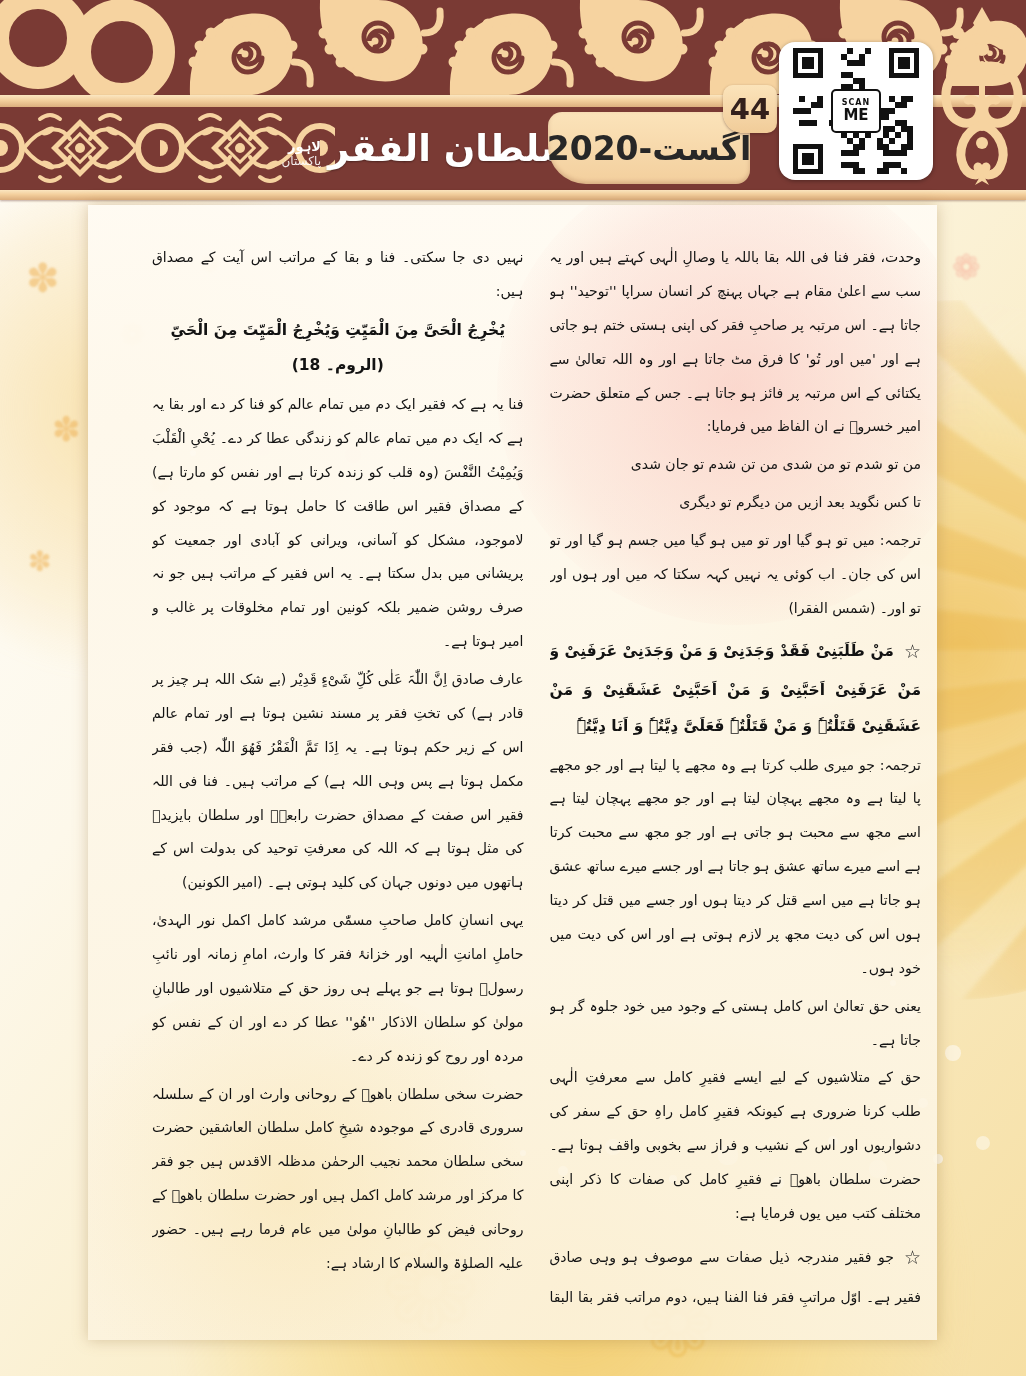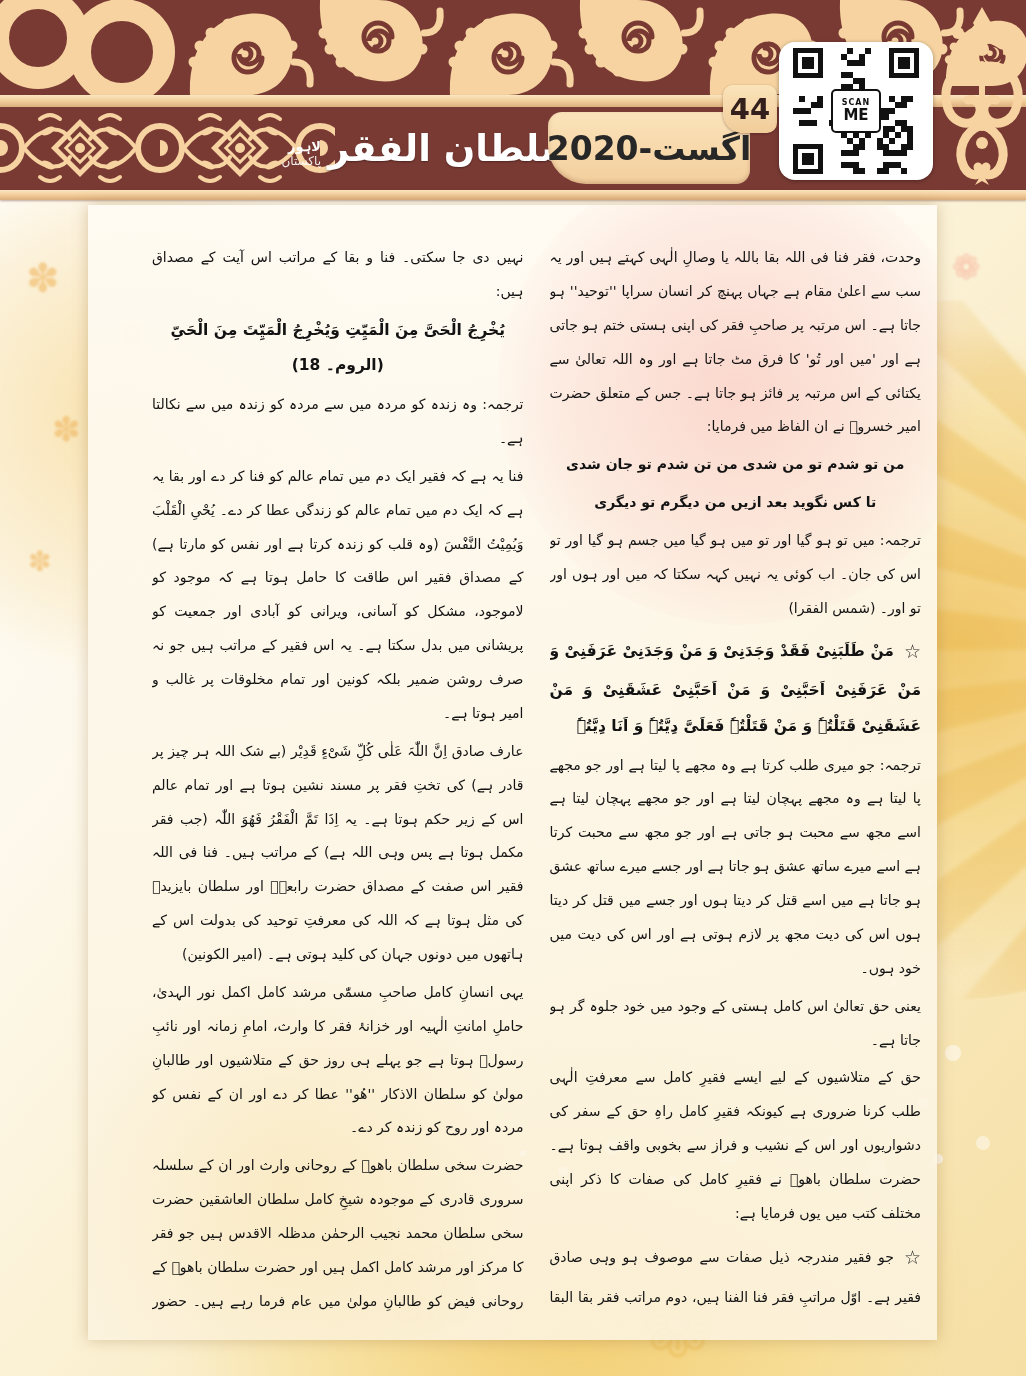--- a/index.html
+++ b/index.html
@@ -68,21 +68,21 @@
   .panel-tint-pink{position:absolute;right:-40px;top:-50px;width:480px;height:470px;border-radius:50%;
     background:radial-gradient(circle, rgba(248,190,180,.55) 0%, rgba(248,190,180,.22) 55%, rgba(248,190,180,0) 75%);pointer-events:none;}
   .panel-tint-warm{position:absolute;left:-60px;bottom:-60px;width:520px;height:420px;border-radius:50%;
     background:radial-gradient(circle, rgba(247,222,160,.4) 0%, rgba(247,222,160,0) 70%);pointer-events:none;}
 
   .columns{position:absolute;left:0;top:0;width:100%;height:100%;box-sizing:border-box;
     padding:24px 16px 20px 64px;display:flex;direction:rtl;gap:26px;}
   .col{flex:1;direction:rtl;text-align:justify;color:#131313;font-size:14px;line-height:2.42;overflow:hidden;margin-top:12px;}
   .col p{margin:0 0 4px 0;}
   .para{}
-  .verse{text-align:center;font-weight:700;}
+  .verse{font-weight:400;}
   .arabic{font-weight:bold;font-size:15.5px;line-height:2.3;}
   .center{text-align:center;}
   .star{display:inline-block;font-size:19px;vertical-align:-2px;margin-left:10px;color:#222;font-weight:normal;}
 </style>
 </head>
 <body>
 
 <div class="page">
 
   <div class="bg bg-topleft"></div>
@@ -668,21 +668,20 @@
         <p class="para arabic"><span class="star">☆</span><span>مَنْ طَلَبَنِیْ فَقَدْ وَجَدَنِیْ وَ مَنْ وَجَدَنِیْ عَرَفَنِیْ وَ مَنْ عَرَفَنِیْ اَحَبَّنِیْ وَ مَنْ اَحَبَّنِیْ عَشَقَنِیْ وَ مَنْ عَشَقَنِیْ قَتَلْتُہٗ وَ مَنْ قَتَلْتُہٗ فَعَلَیَّ دِیَّتُہٗ وَ اَنَا دِیَّتُہٗ</span></p>
         <p class="para">ترجمہ: جو میری طلب کرتا ہے وہ مجھے پا لیتا ہے اور جو مجھے پا لیتا ہے وہ مجھے پہچان لیتا ہے اور جو مجھے پہچان لیتا ہے اسے مجھ سے محبت ہو جاتی ہے اور جو مجھ سے محبت کرتا ہے اسے میرے ساتھ عشق ہو جاتا ہے اور جسے میرے ساتھ عشق ہو جاتا ہے میں اسے قتل کر دیتا ہوں اور جسے میں قتل کر دیتا ہوں اس کی دیت مجھ پر لازم ہوتی ہے اور اس کی دیت میں خود ہوں۔</p>
         <p class="para">یعنی حق تعالیٰ اس کامل ہستی کے وجود میں خود جلوہ گر ہو جاتا ہے۔</p>
         <p class="para">حق کے متلاشیوں کے لیے ایسے فقیرِ کامل سے معرفتِ الٰہی طلب کرنا ضروری ہے کیونکہ فقیرِ کامل راہِ حق کے سفر کی دشواریوں اور اس کے نشیب و فراز سے بخوبی واقف ہوتا ہے۔ حضرت سلطان باھوؒ نے فقیرِ کامل کی صفات کا ذکر اپنی مختلف کتب میں یوں فرمایا ہے:</p>
         <p class="para"><span class="star">☆</span><span>جو فقیر مندرجہ ذیل صفات سے موصوف ہو وہی صادق فقیر ہے۔ اوّل مراتبِ فقر فنا الفنا ہیں، دوم مراتب فقر بقا البقا ہیں۔ سوم مراتبِ فقر اللہ کے قرب و وصال سے مشرف ہونا ہے۔ فنا کسے کہتے ہیں اور بقا کسے کہتے ہیں اور وصال کسے کہا جاتا ہے کہ جس کی مثال</span></p>
       </div>
 
       <div class="col">
         <p class="para">نہیں دی جا سکتی۔ فنا و بقا کے مراتب اس آیت کے مصداق ہیں:</p>
         <p class="para arabic center">یُخْرِجُ الْحَیَّ مِنَ الْمَیِّتِ وَیُخْرِجُ الْمَیِّتَ مِنَ الْحَیِّ (الروم۔ 18)</p>
-        <p class="para">ترجمہ: وہ زندہ کو مردہ میں سے مردہ کو زندہ میں سے نکالتا ہے۔</p>
         <p class="para">فنا یہ ہے کہ فقیر ایک دم میں تمام عالم کو فنا کر دے اور بقا یہ ہے کہ ایک دم میں تمام عالم کو زندگی عطا کر دے۔ یُحْیِ الْقَلْبَ وَیُمِیْتُ النَّفْسَ (وہ قلب کو زندہ کرتا ہے اور نفس کو مارتا ہے) کے مصداق فقیر اس طاقت کا حامل ہوتا ہے کہ موجود کو لاموجود، مشکل کو آسانی، ویرانی کو آبادی اور جمعیت کو پریشانی میں بدل سکتا ہے۔ یہ اس فقیر کے مراتب ہیں جو نہ صرف روشن ضمیر بلکہ کونین اور تمام مخلوقات پر غالب و امیر ہوتا ہے۔</p>
         <p class="para">عارف صادق اِنَّ اللّٰہَ عَلٰی کُلِّ شَیْءٍ قَدِیْر (بے شک اللہ ہر چیز پر قادر ہے) کی تختِ فقر پر مسند نشین ہوتا ہے اور تمام عالم اس کے زیر حکم ہوتا ہے۔ یہ اِذَا تَمَّ الْفَقْرُ فَھُوَ اللّٰہ (جب فقر مکمل ہوتا ہے پس وہی اللہ ہے) کے مراتب ہیں۔ فنا فی اللہ فقیر اس صفت کے مصداق حضرت رابعہؓ اور سلطان بایزیدؒ کی مثل ہوتا ہے کہ اللہ کی معرفتِ توحید کی بدولت اس کے ہاتھوں میں دونوں جہان کی کلید ہوتی ہے۔ (امیر الکونین)</p>
         <p class="para">یہی انسانِ کامل صاحبِ مسمّٰی مرشد کامل اکمل نور الہدیٰ، حاملِ امانتِ الٰہیہ اور خزانۂ فقر کا وارث، امامِ زمانہ اور نائبِ رسولؐ ہوتا ہے جو پہلے ہی روز حق کے متلاشیوں اور طالبانِ مولیٰ کو سلطان الاذکار ''ھُو'' عطا کر دے اور ان کے نفس کو مردہ اور روح کو زندہ کر دے۔</p>
         <p class="para">حضرت سخی سلطان باھوؒ کے روحانی وارث اور ان کے سلسلہ سروری قادری کے موجودہ شیخِ کامل سلطان العاشقین حضرت سخی سلطان محمد نجیب الرحمٰن مدظلہ الاقدس ہیں جو فقر کا مرکز اور مرشد کامل اکمل ہیں اور حضرت سلطان باھوؒ کے روحانی فیض کو طالبانِ مولیٰ میں عام فرما رہے ہیں۔ حضور علیہ الصلوٰۃ والسلام کا ارشاد ہے:</p>
 
       </div>
 
     </div>
   </div>
 

